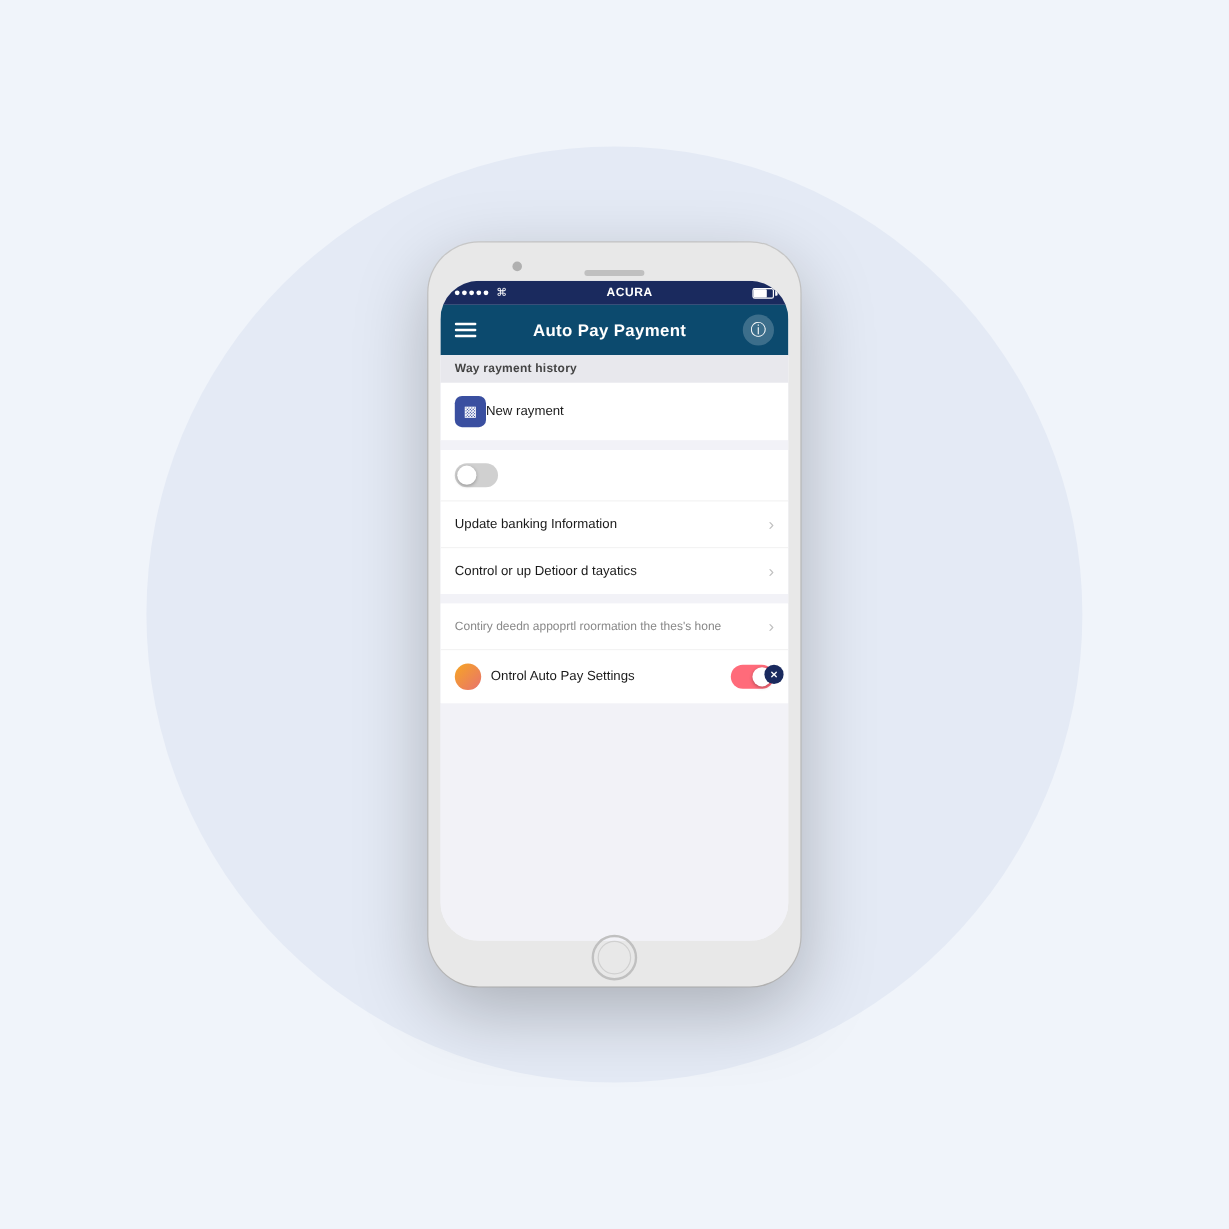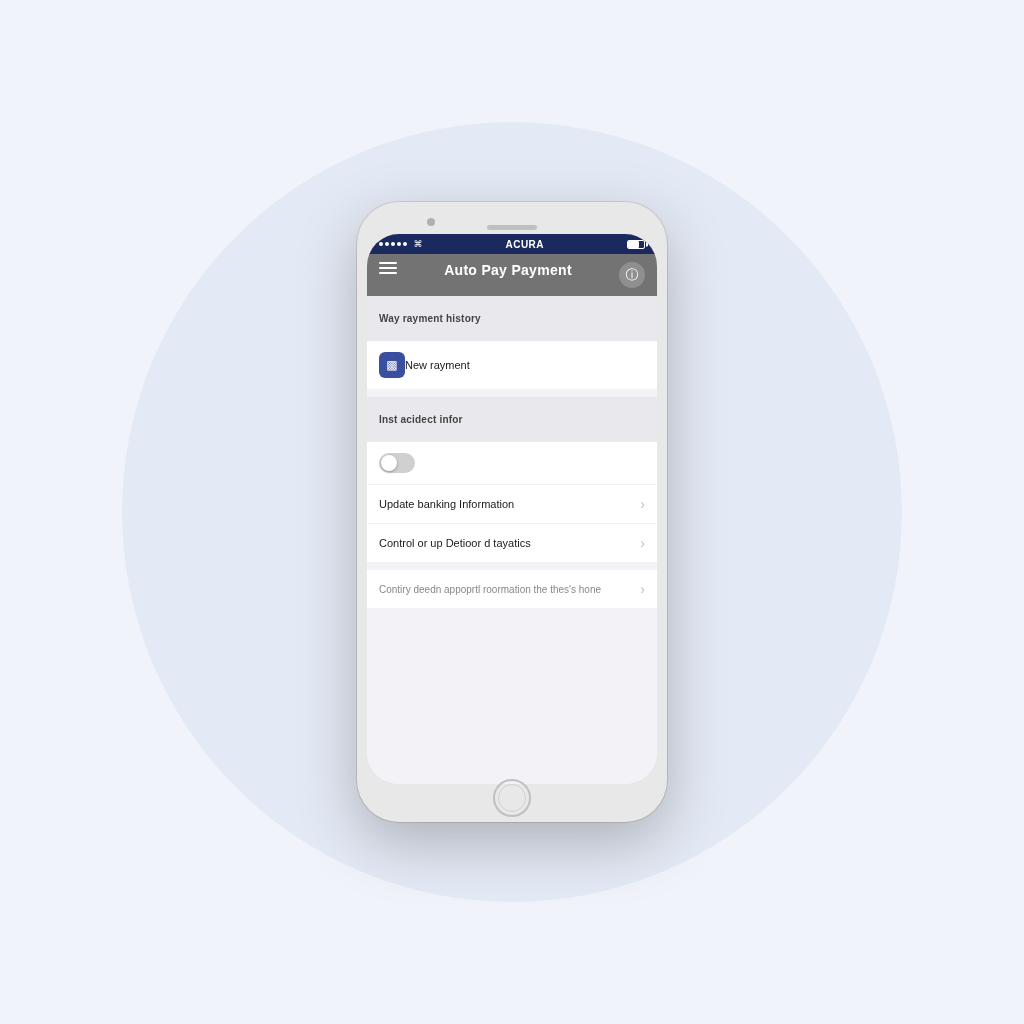--- a/index.html
+++ b/index.html
@@ -147,25 +147,26 @@
 
     .battery-fill {
       width: 70%;
       height: 100%;
       background: white;
       border-radius: 1px;
     }
 
     
     .app-header {
-      background: #737373;
+      background: #0c4a6e;
       color: white;
       padding: 8px 12px;
       display: flex;
       justify-content: space-between;
+      align-items: center;
       flex-shrink: 0;
       gap: 20px;
     }
 
     .hamburger-icon {
       width: 18px;
       display: flex;
       flex-direction: column;
       gap: 3px;
       cursor: pointer;
@@ -236,21 +237,21 @@
       flex: 1;
       overflow-y: auto;
       background: #f2f2f7;
     }
 
     .screen-content::-webkit-scrollbar { display: none; }
 
     
     .section-header {
       background: #e8e8ed;
-      padding: 17px 12px;
+      padding: 6px 12px;
       font-size: 10px;
       font-weight: 600;
       color: #444;
       letter-spacing: 0.2px;
     }
 
     
     .list-card {
       background: white;
       margin: 0;
@@ -449,23 +450,20 @@
                 <span style="color:white;font-size:12px;">▩</span>
               </div>
               <div class="list-item-text">
                 <div class="list-item-title">New rayment</div>
               </div>
             </div>
           </div>
 
           <div class="section-gap"></div>
 
-          <div class="section-header">
-            <span>Inst acidect infor</span>
-          </div>
           <div class="list-card">
 
             <div class="list-item">
               <div class="toggle-container toggle-off">
                 <div class="toggle-knob"></div>
               </div>
             </div>
 
             <div class="list-item">
               <div class="list-item-text">
@@ -486,20 +484,32 @@
 
           <div class="list-card">
 
             <div class="list-item">
               <div class="list-item-text">
                 <div class="list-item-title" style="font-size:10px;color:#888;font-weight:400;">Contiry deedn appoprtl roormation the thes's hone</div>
               </div>
               <span class="chevron-right">›</span>
             </div>
 
+            <div class="list-item">
+              <div class="avatar-icon"></div>
+              <div class="list-item-text" style="margin-left:8px;">
+                <div class="list-item-title">Ontrol Auto Pay Settings</div>
+              </div>
+              <div style="position:relative;">
+                <div class="toggle-container toggle-on">
+                  <div class="toggle-knob"></div>
+                </div>
+                <div class="toggle-x">✕</div>
+              </div>
+            </div>
 
           </div>
 
           <div style="height:16px;"></div>
         </div>
 
       </div>
 
       <div class="phone-bottom">
         <div class="home-button">

